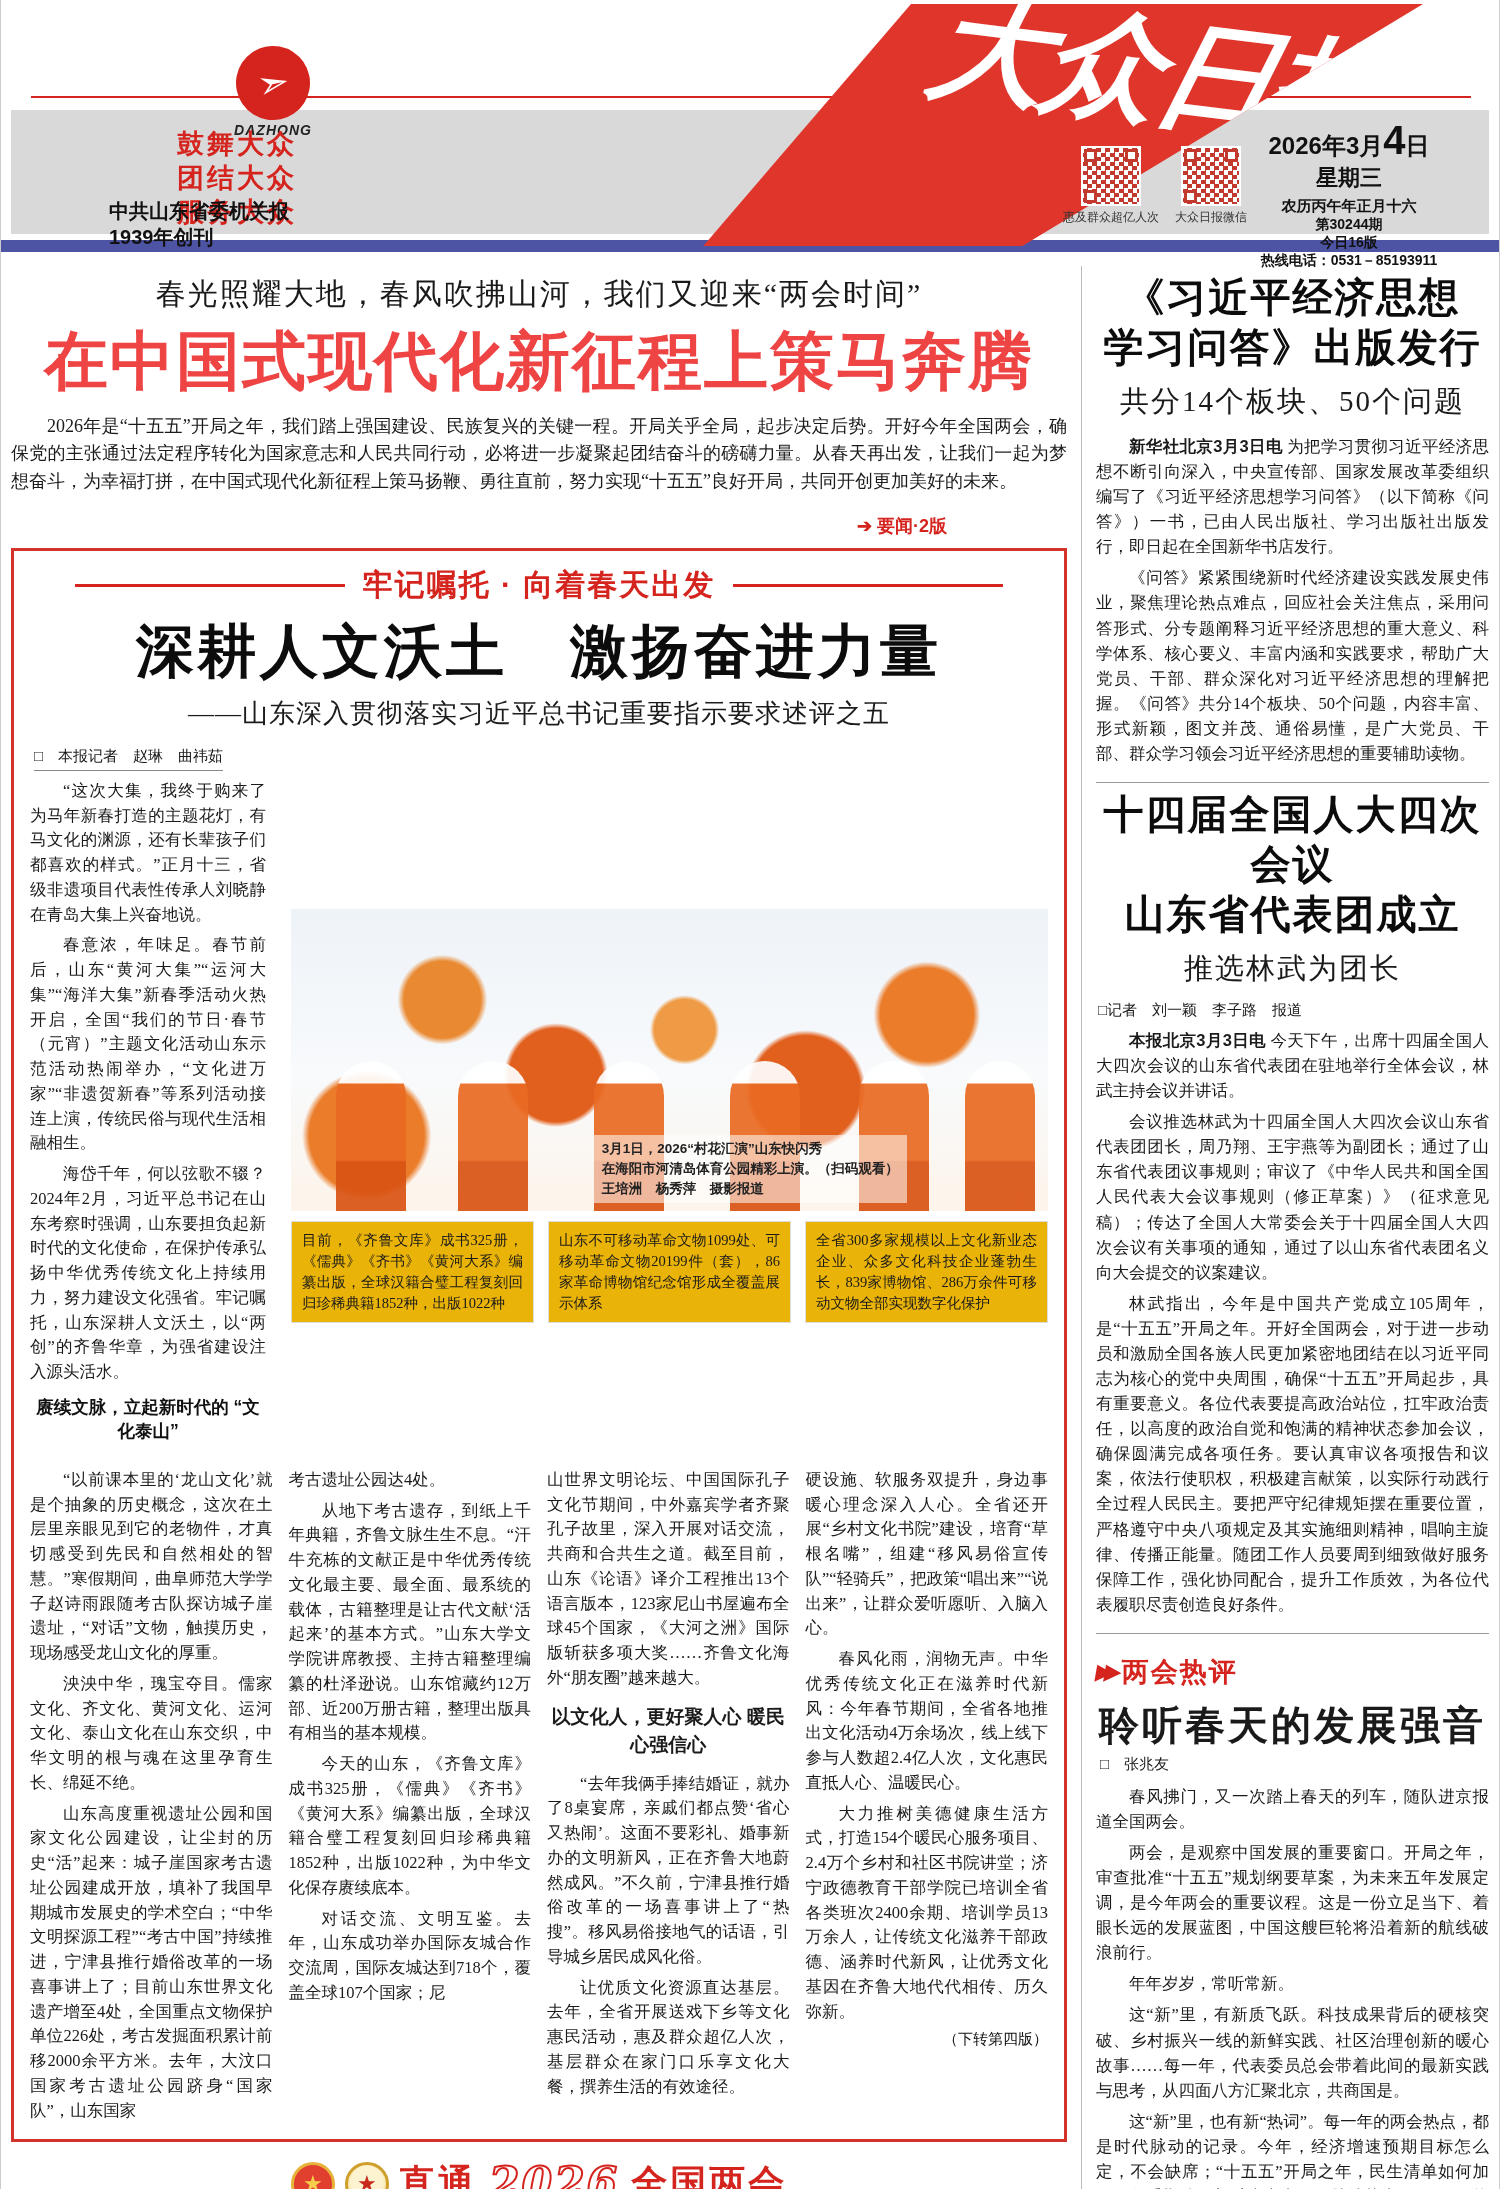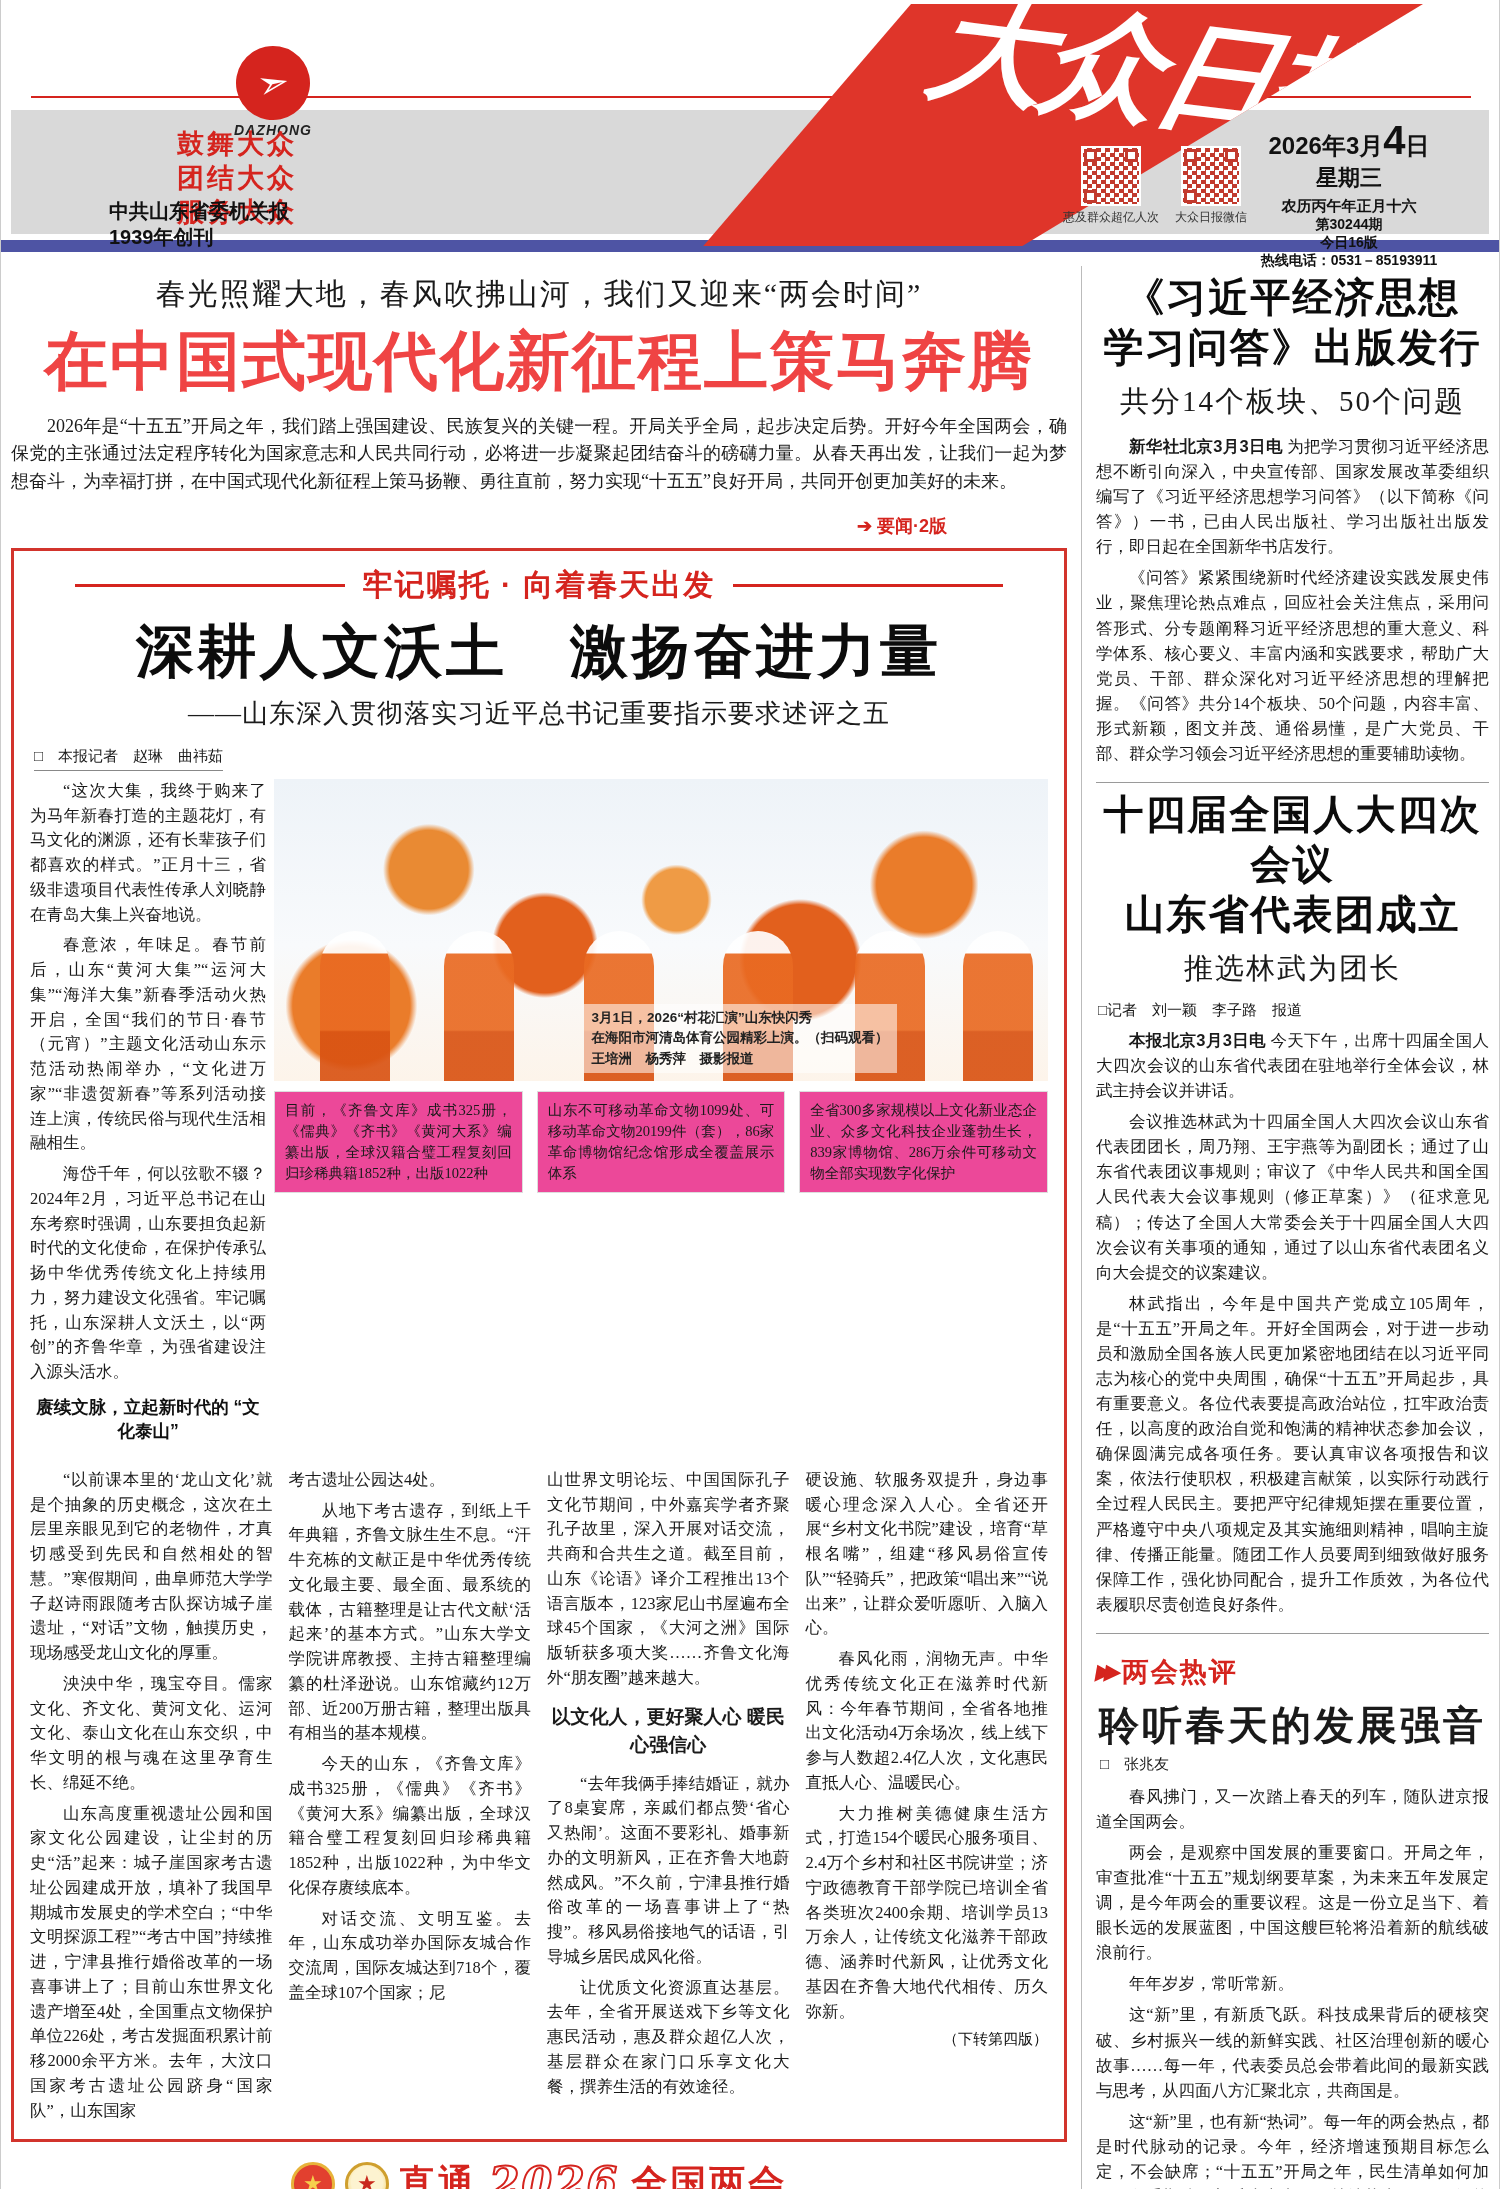--- a/index.html
+++ b/index.html
@@ -48,40 +48,40 @@
   .intro{margin-top:14px;font-size:18px;line-height:1.55;text-align:justify;text-indent:2em;}
   .jumpline{color:#d5241e;font:bold 18px "Liberation Sans",sans-serif;text-align:right;padding-right:120px;margin:6px 0 10px 0;}
   
   .redbox{border:3px solid #d2342c;padding:14px 16px 10px 16px;margin-top:6px;}
   .eyebrow-row{display:flex;align-items:center;gap:18px;justify-content:center;}
   .eyebrow-row .rule{flex:1;height:3px;background:#d5241e;max-width:270px;}
   .eyebrow{color:#d5241e;font:bold 30px "Liberation Sans",sans-serif;letter-spacing:2px;white-space:nowrap;}
   .fh{ text-align:center;font:900 58px/1.2 "Liberation Sans","DejaVu Sans",sans-serif;letter-spacing:4px;margin-top:10px;color:#0c0c0c;}
   .fsub{text-align:center;font-size:26px;letter-spacing:1px;margin-top:10px;color:#1c1c1c;}
   .fby{display:inline-block;font:15px "Liberation Sans",sans-serif;margin:16px 0 8px 4px;border-bottom:1px solid #888;padding-bottom:4px;}
-  .rb-top{display:flex;gap:8px;}
+  .rb-top{display:flex;gap:25px;align-items:center;}
   .rb-c1{width:236px;flex:none;}
   .bp{margin:0 0 6px 0;font-size:16.5px;line-height:1.5;text-align:justify;text-indent:2em;}
   .cont > .bp:first-child{text-indent:0;}
   .colsub{font:bold 17.5px/1.4 "Liberation Sans",sans-serif;text-align:center;margin:10px 6px;color:#111;}
   .photo-area{flex:1;min-width:0;}
   .photo{position:relative;height:302px;overflow:hidden;background:
       radial-gradient(circle at 20% 30%, #e98a33 0 6%, transparent 7%),
       radial-gradient(circle at 35% 55%, #e2601d 0 9%, transparent 10%),
       radial-gradient(circle at 52% 40%, #ef9b45 0 7%, transparent 8%),
       radial-gradient(circle at 68% 60%, #e2601d 0 10%, transparent 11%),
       radial-gradient(circle at 84% 35%, #ea7c2a 0 7%, transparent 8%),
       radial-gradient(circle at 10% 75%, #ea7c2a 0 8%, transparent 9%),
       linear-gradient(180deg,#eef3f8 0%,#f8fafc 55%,#fdf4ea 100%);}
   .photo .dancer{position:absolute;bottom:-30px;width:70px;height:180px;border-radius:40px 40px 10px 10px;
       background:linear-gradient(180deg,#fff 12%,#e96a22 13% 55%,#d95313 56% 100%);opacity:.92;}
   .caption{position:absolute;left:40%;bottom:8px;font:bold 13.5px/1.5 "Liberation Sans",sans-serif;color:#222;
       background:rgba(255,255,255,.55);padding:4px 8px;}
   .quotes{display:flex;gap:14px;margin-top:10px;}
-  .quote{flex:1;border:1px solid #ddd;background:#ec4899;padding:8px 10px;font-size:14.5px;line-height:1.45;text-align:justify;}
+  .quote{flex:1;border:1px solid #ddd;background:#eab308;padding:8px 10px;font-size:14.5px;line-height:1.45;text-align:justify;}
   .rb-bottom{display:flex;gap:16px;margin-top:14px;}
   .rb-bottom .col{flex:1;min-width:0;}
   .quotehead{font:bold 19px/1.5 "Liberation Sans",sans-serif;text-align:center;margin:12px 4px;}
   .jumpnote{text-align:right;font-size:15px;color:#111;margin-top:4px;}
   
   .session{margin-top:16px;}
   .sbanner{display:flex;align-items:center;justify-content:center;gap:10px;margin-top:8px;}
   .emblem{width:44px;height:44px;border-radius:50%;display:flex;align-items:center;justify-content:center;
       font-size:22px;color:#f6d04d;box-sizing:border-box;}
   .emblem.npc{background:radial-gradient(circle at 50% 40%, #e2402f 60%, #b5261a 100%);border:3px solid #e8b33a;}

